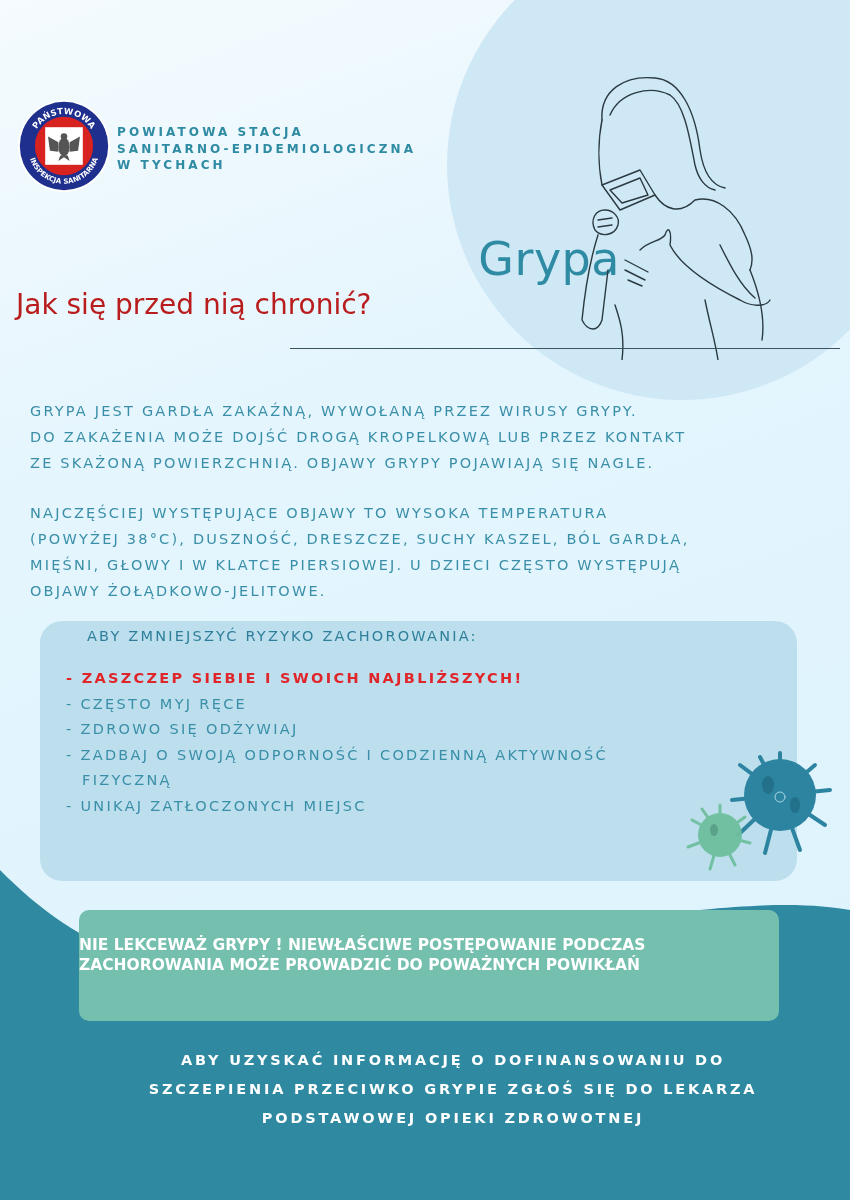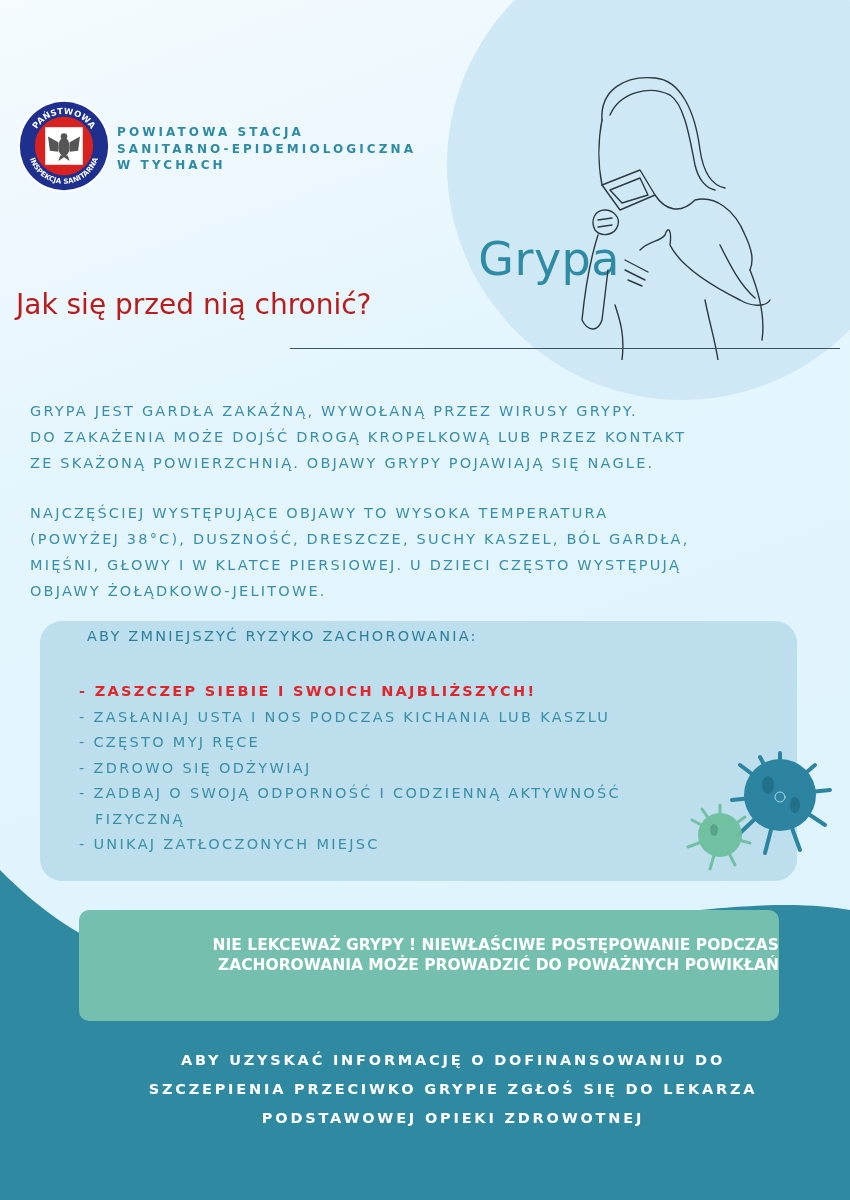--- a/index.html
+++ b/index.html
@@ -47,31 +47,31 @@
   .intro p { margin: 0 0 24px 0; }
   .tips-box {
     position: absolute; left: 40px; top: 621px; width: 757px; height: 260px;
     background: #bcdeed; border-radius: 22px;
   }
   .tips-heading {
     position: absolute; left: 87px; top: 628px;
     color: #2e7f9a; font-size: 14.5px; letter-spacing: 2.2px; font-weight: normal;
   }
   .tips-list {
-    position: absolute; left: 63px; top: 663px; margin: 16px; padding: 0; list-style: none;
+    position: absolute; left: 63px; top: 663px; margin: 3px; padding: 0; list-style: none;
     color: #3a8fa8; font-size: 14.5px; letter-spacing: 2.3px; line-height: 25.5px;
   }
   .tips-list li { white-space: nowrap; }
   .tips-list li.urgent { color: #e0262b; font-weight: bold; }
   .tips-list .cont { padding-left: 16px; }
   .virus { position: absolute; left: 680px; top: 745px; width: 170px; height: 130px; }
   .warning-box {
     position: absolute; left: 79px; top: 910px; width: 700px; height: 111px;
     background: #74bfae; border-radius: 10px;
-    color: #ffffff; font-size: 15.5px; font-weight: bold; text-align: right;
+    color: #ffffff; font-size: 15.5px; font-weight: bold; text-align: left;
     line-height: 20px; padding-top: 25px; box-sizing: border-box;
   }
   .footer-note {
     position: absolute; left: 0; top: 1046px; width: 850px; text-align: center;
     color: #ffffff; font-size: 14.5px; font-weight: bold; letter-spacing: 2.8px; line-height: 29px; padding-left: 28px;
   }
 </style>
 </head>
 <body>
 
@@ -153,21 +153,20 @@
     <span>(POWYŻEJ 38°C), DUSZNOŚĆ, DRESZCZE, SUCHY KASZEL, BÓL GARDŁA,</span><br>
     <span>MIĘŚNI, GŁOWY I W KLATCE PIERSIOWEJ. U DZIECI CZĘSTO WYSTĘPUJĄ</span><br>
     <span>OBJAWY ŻOŁĄDKOWO-JELITOWE.</span>
   </p>
 </div>
 
 <div class="tips-box"></div>
 <div class="tips-heading">ABY ZMNIEJSZYĆ RYZYKO ZACHOROWANIA:</div>
 <ul class="tips-list">
   <li class="urgent">- ZASZCZEP SIEBIE I SWOICH NAJBLIŻSZYCH!</li>
-  <li>- ZASŁANIAJ USTA I NOS PODCZAS KICHANIA LUB KASZLU</li>
   <li>- CZĘSTO MYJ RĘCE</li>
   <li>- ZDROWO SIĘ ODŻYWIAJ</li>
   <li>- ZADBAJ O SWOJĄ ODPORNOŚĆ I CODZIENNĄ AKTYWNOŚĆ</li>
   <li class="cont">FIZYCZNĄ</li>
   <li>- UNIKAJ ZATŁOCZONYCH MIEJSC</li>
 </ul>
 
 <svg class="virus" viewBox="0 0 170 130">
   <g fill="#2d84a0" stroke="#2d84a0" stroke-width="4" stroke-linecap="round">
     <line x1="100" y1="50" x2="100" y2="8"></line>

